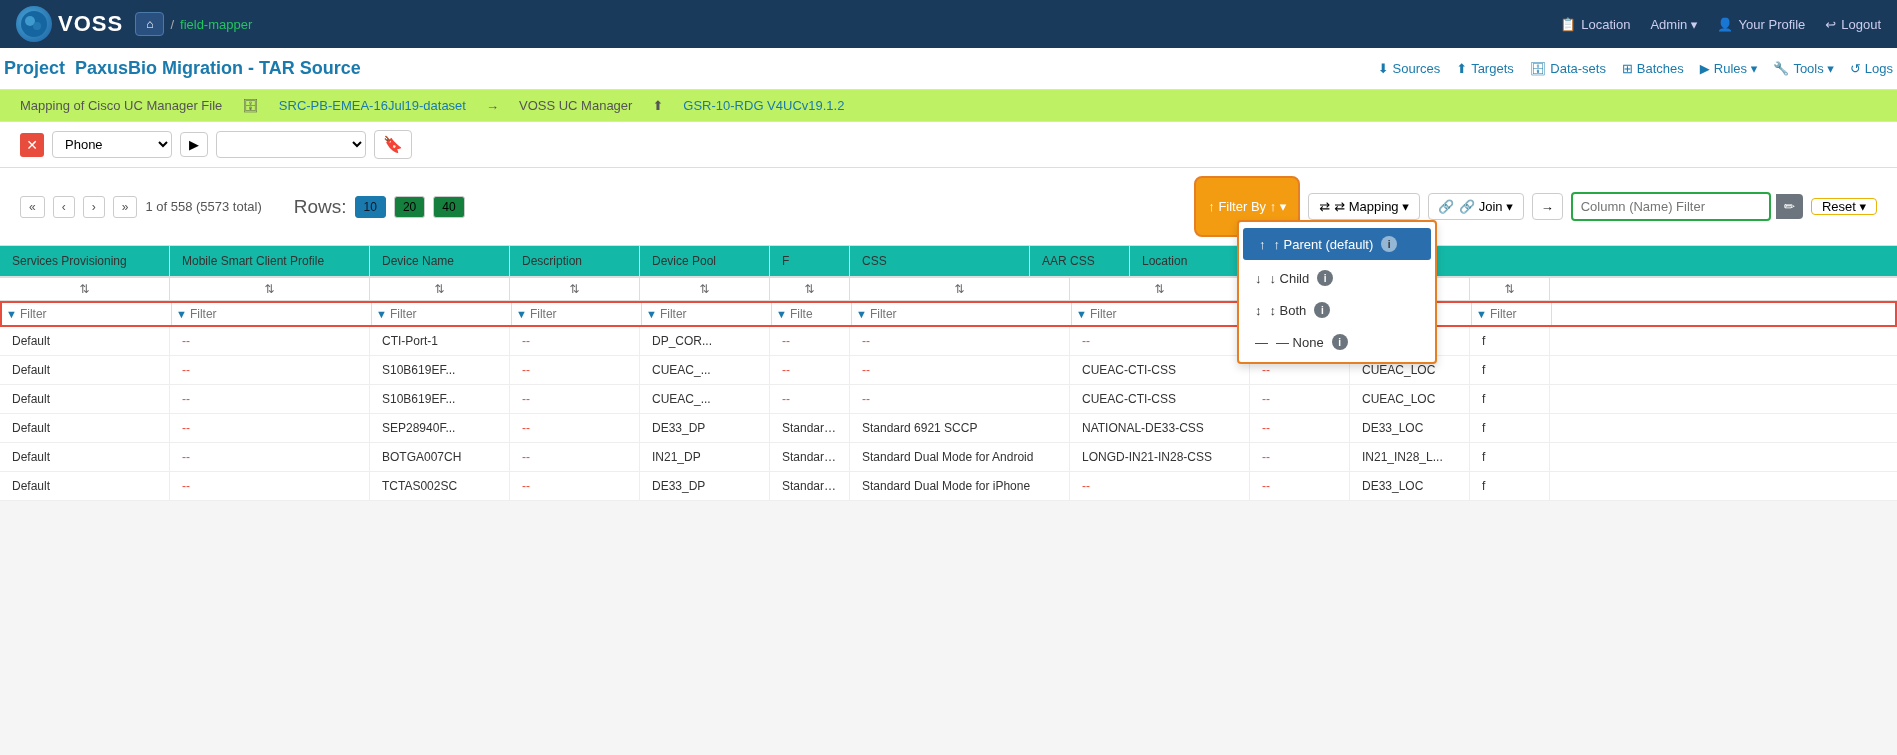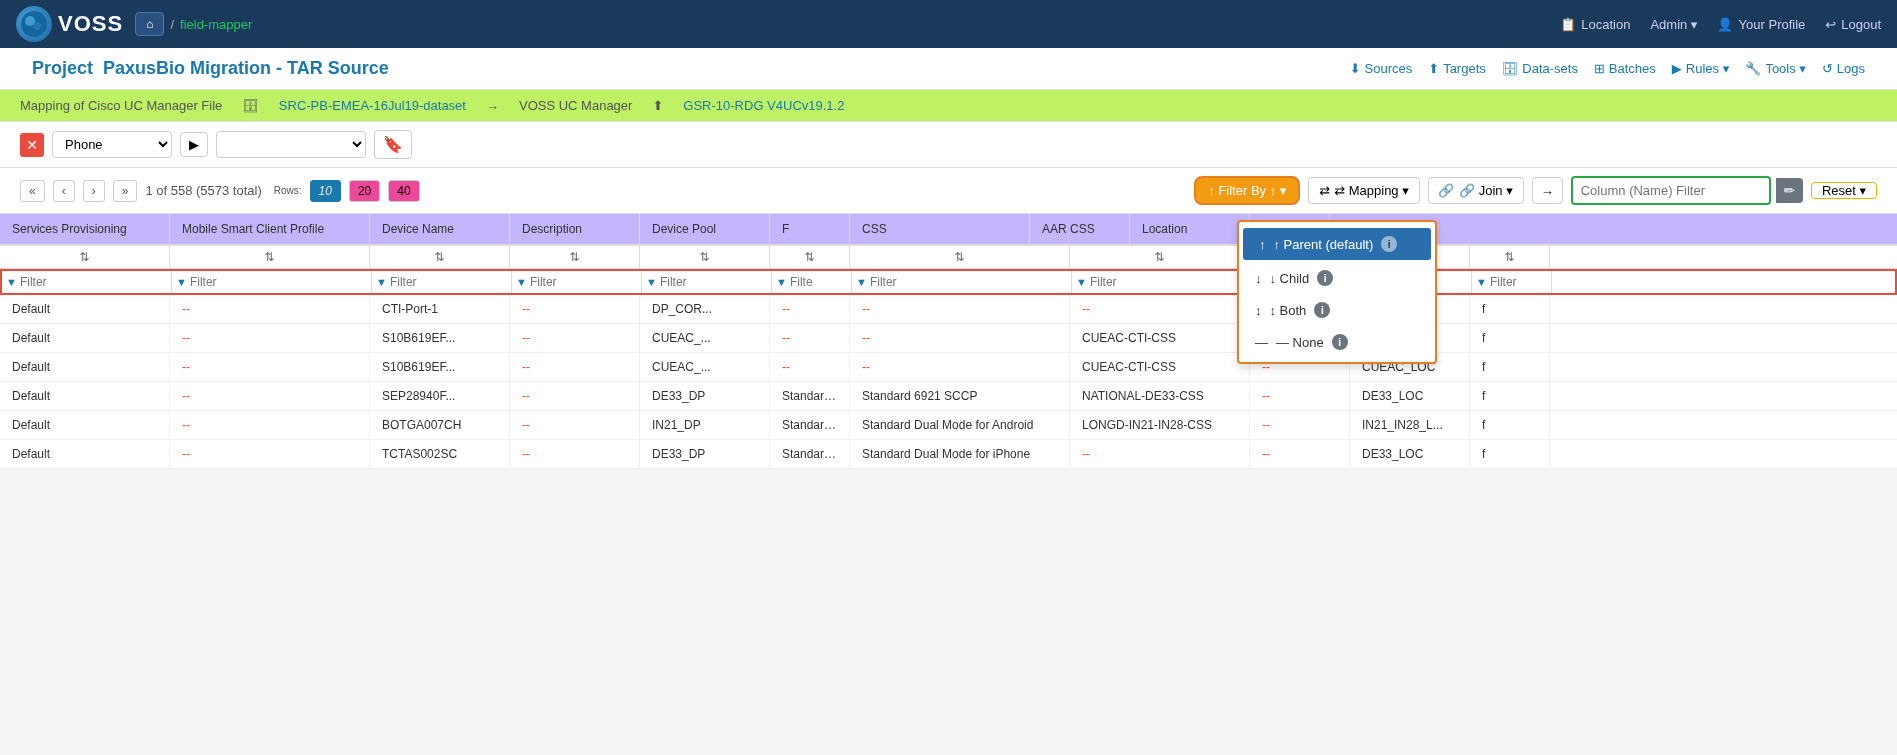--- a/index.html
+++ b/index.html
@@ -45,21 +45,21 @@
       display: flex; align-items: center; gap: 20px;
     }
     .nav-right-item {
       color: #cce; font-size: 13px; cursor: pointer;
       display: flex; align-items: center; gap: 5px;
     }
 
     
     .project-header {
       background: white;
-      padding: 10px 32px;
+      padding: 10px 4px;
       border-bottom: 1px solid #ddd;
       display: flex;
       align-items: center;
     }
     .project-title {
       font-size: 18px; color: #333;
     }
     .project-title span { color: #1a7aad; font-weight: bold; }
     .project-header-actions {
       margin-left: auto;
@@ -112,35 +112,35 @@
       padding: 8px 20px;
       border-bottom: 1px solid #ddd;
       display: flex; align-items: center; gap: 8px;
       position: relative;
     }
     .page-nav-btn {
       background: white; border: 1px solid #ccc; padding: 3px 8px;
       border-radius: 3px; cursor: pointer; font-size: 12px; color: #555;
     }
     .page-info { color: #555; font-size: 13px; }
-    .rows-label { color: #555; font-size: 10px; margin-left: 4px; }
+    .rows-label { color: #555; font-size: 19px; margin-left: 24px; }
     .rows-btn {
-      background: #ec4899; border: 1px solid #ccc; padding: 3px 8px;
+      background: #15803d; border: 1px solid #ccc; padding: 3px 8px;
       border-radius: 3px; cursor: pointer; font-size: 12px;
     }
-    .rows-btn.active { background: #1a7aad; color: #e5e5e5; border-color: #1a7aad; font-style: italic; }
+    .rows-btn.active { background: #1a7aad; color: #0f172a; border-color: #1a7aad; }
 
     .filter-group {
       margin-left: auto;
       display: flex; align-items: center; gap: 8px;
       position: relative;
     }
     .filter-by-btn {
       background: #f39c12; color: white; border: 2px solid #e67e22;
-      padding: 5px 12px; border-radius: 8px; cursor: pointer;
+      padding: 21px 12px; border-radius: 8px; cursor: pointer;
       display: flex; align-items: center; gap: 5px; font-size: 13px;
     }
     .mapping-dropdown-btn {
       background: white; border: 1px solid #ccc; padding: 5px 10px;
       border-radius: 4px; cursor: pointer; font-size: 13px;
       display: flex; align-items: center; gap: 4px;
     }
     .join-btn {
       background: white; border: 1px solid #ccc; padding: 5px 10px;
       border-radius: 4px; cursor: pointer; font-size: 13px;
@@ -195,21 +195,21 @@
     
     .table-container {
       background: white;
       overflow-x: auto;
     }
 
     
     .col-headers {
       display: flex;
       border-bottom: 2px solid #ddd;
-      background: #c4b5fd;
+      background: #14b8a6;
     }
     .col-header {
       padding: 8px 12px;
       font-size: 12px; font-weight: normal;
       border-right: 1px solid #ddd;
       white-space: nowrap;
       flex-shrink: 0;
     }
 
     

